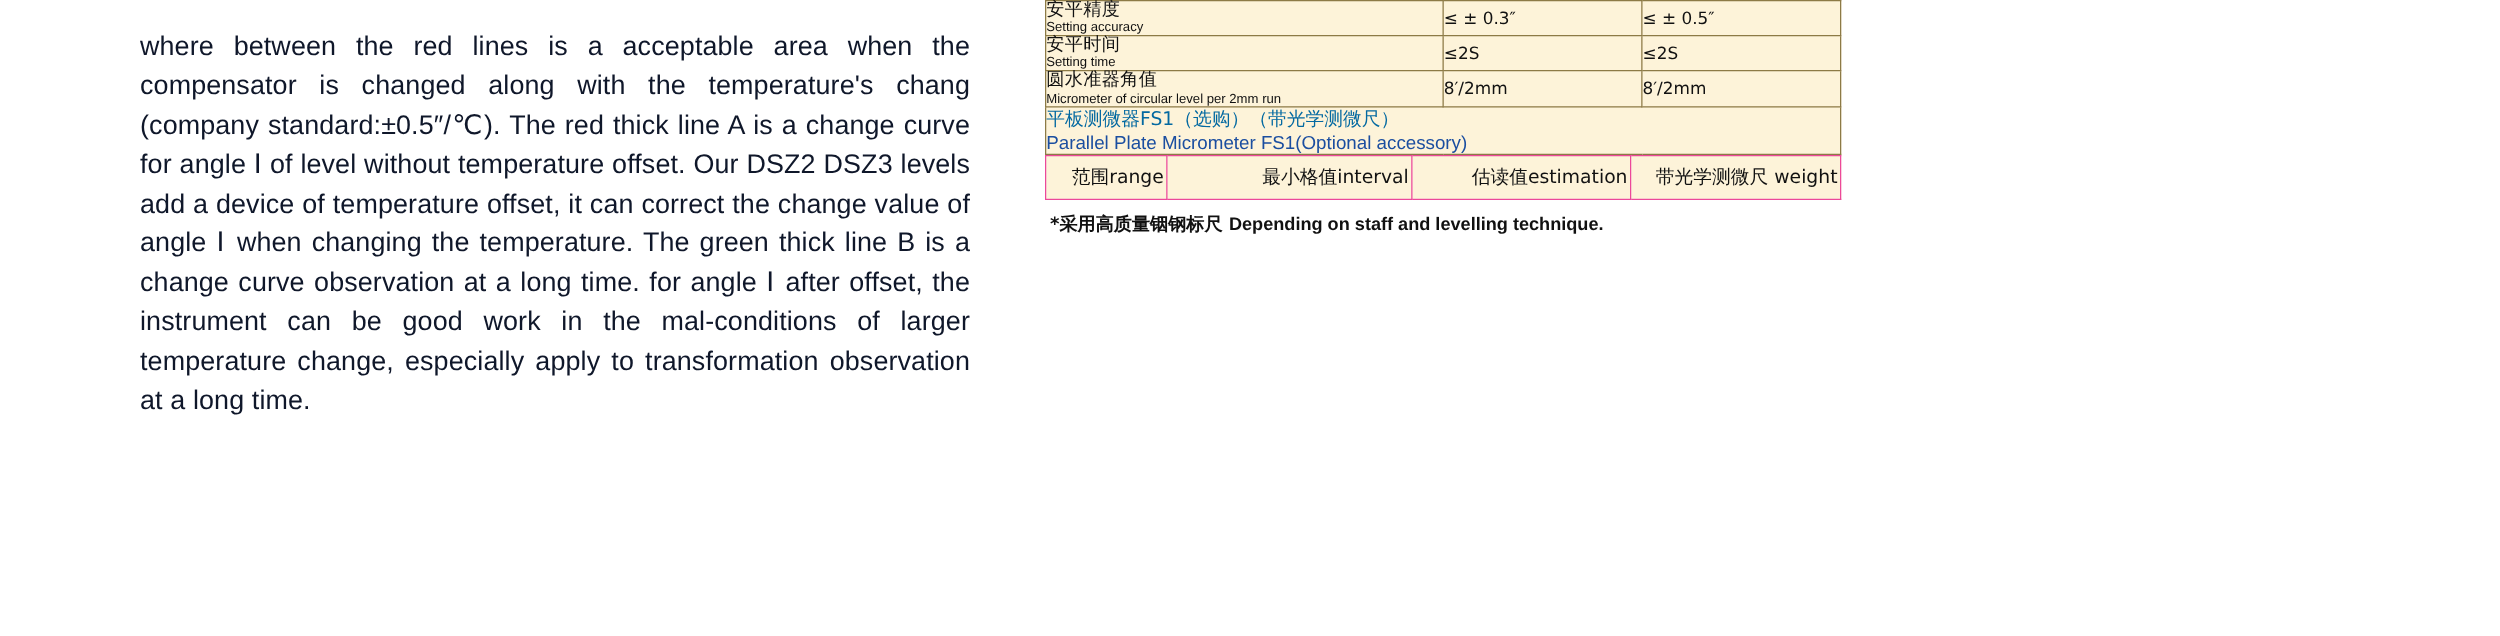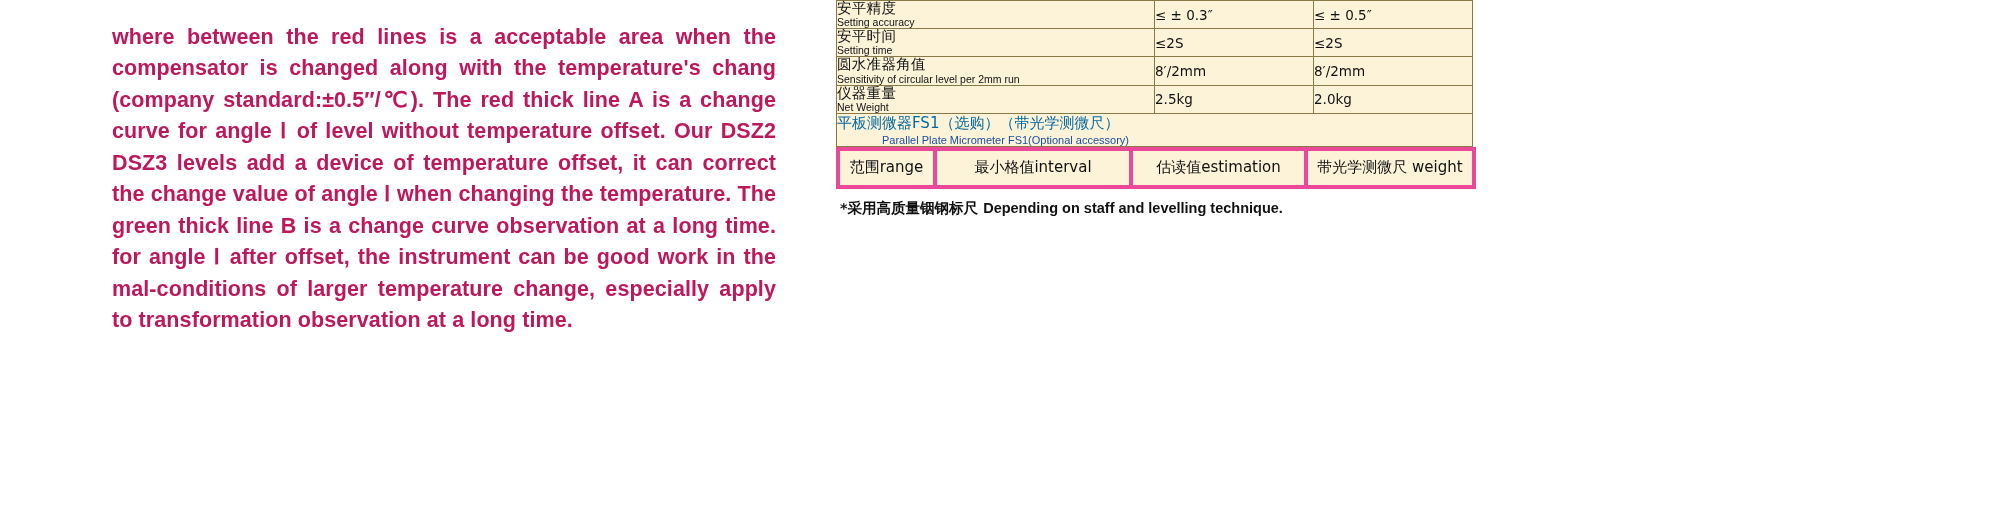--- a/index.html
+++ b/index.html
@@ -16,26 +16,26 @@
   }
 
   
   #left-column {
     position: absolute;
     left: 112px;
     top: 0px;
     width: 664px;
   }
   #body-paragraph {
-    color: #be185d;
+    color: #0f172a;
     font-size: 21.5px;
     line-height: 31.5px;
     text-align: justify;
     text-justify: inter-word;
-    font-weight: 700;
+    font-weight: 400;
     letter-spacing: 0.1px;
   }
 
   
   #right-column {
     position: absolute;
     left: 836px;
     top: 0px;
     width: 636px;
   }
@@ -83,37 +83,36 @@
     padding: 4px 6px 5px 6px;
   }
   .optional-cn {
     display: block;
     font-size: 15px;
     color: #0369a1;
     font-family: "DejaVu Sans", "Liberation Sans", sans-serif;
   }
   .optional-en {
     display: block;
-    font-size: 11px;
+    font-size: 15px;
     color: #1b4ea0;
     margin-top: 1px;
-    margin-left: 45px;
   }
 
   
   table.micro {
     border-collapse: collapse;
     width: 636px;
     table-layout: fixed;
     margin-top: 0px;
   }
   table.micro td {
-    border: 4px solid #ec4899;
+    border: 1px solid #ec4899;
     background: #fdf3d9;
-    text-align: center;
+    text-align: right;
     color: #111111;
     margin-left: 20px;
   }
   td.micro-head {
     font-size: 15px;
     padding: 7px 2px 8px 2px;
     font-family: "DejaVu Sans", "Liberation Sans", sans-serif;
   }
   td.micro-val {
     font-size: 14px;
@@ -163,32 +162,24 @@
         <td class="cell-label">
           <span class="cn">安平时间</span>
           <span class="en">Setting time</span>
         </td>
         <td class="cell-val">≤2S</td>
         <td class="cell-val">≤2S</td>
       </tr>
       <tr>
         <td class="cell-label">
           <span class="cn">圆水准器角值</span>
-          <span class="en">Sensitivity of circular level per 2mm run</span>
+          <span class="en">Micrometer of circular level per 2mm run</span>
         </td>
         <td class="cell-val">8′/2mm</td>
         <td class="cell-val">8′/2mm</td>
-      </tr>
-      <tr>
-        <td class="cell-label">
-          <span class="cn">仪器重量</span>
-          <span class="en">Net Weight</span>
-        </td>
-        <td class="cell-val">2.5kg</td>
-        <td class="cell-val">2.0kg</td>
       </tr>
       <tr class="optional-row">
         <td colspan="3">
           <span class="optional-cn">平板测微器FS1（选购）（带光学测微尺）</span>
           <span class="optional-en">Parallel Plate Micrometer FS1(Optional accessory)</span>
         </td>
       </tr>
     </tbody>
   </table>
 

